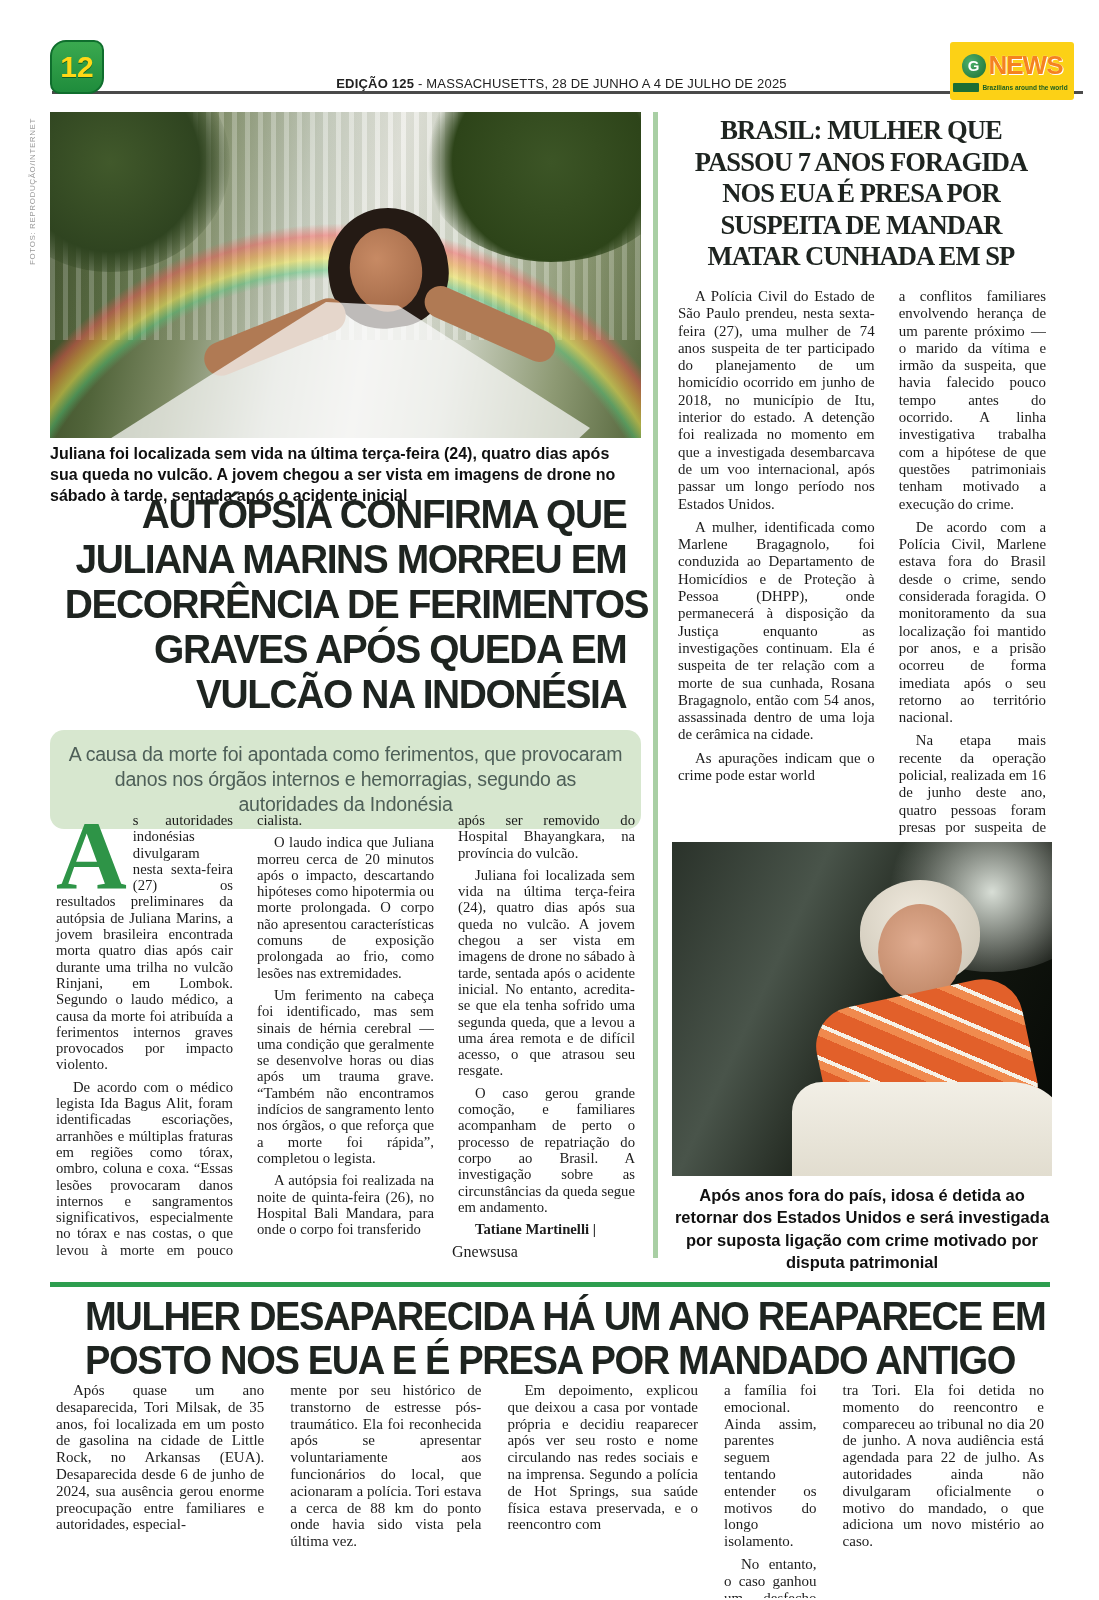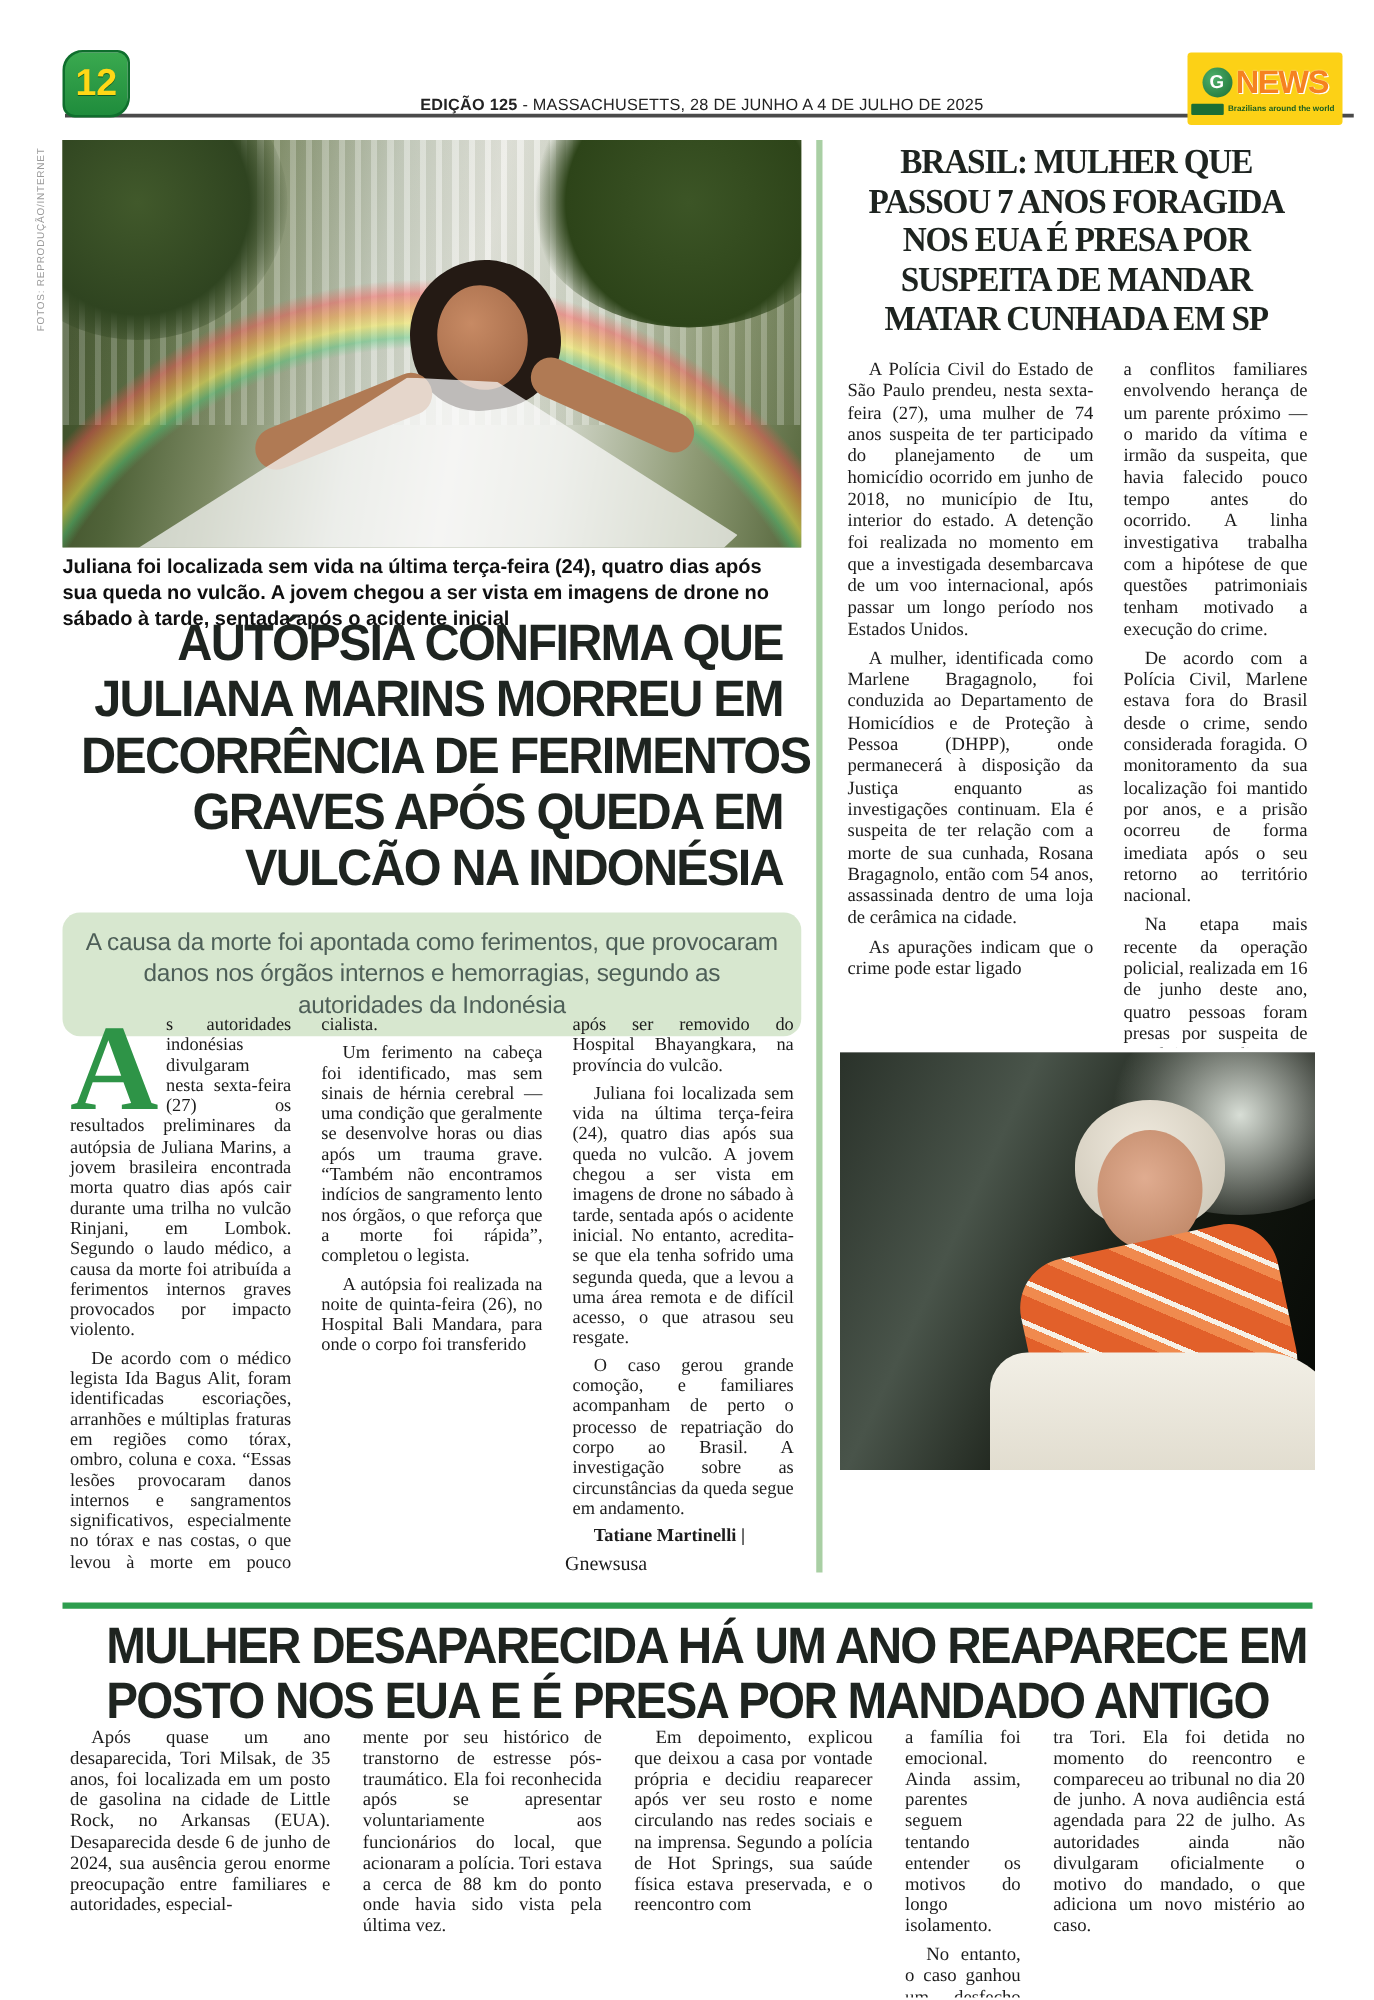--- a/index.html
+++ b/index.html
@@ -155,20 +155,21 @@
 
   <div class="greenbox">A causa da morte foi apontada como ferimentos, que provocaram danos nos órgãos internos e hemorragias, segundo as autoridades da Indonésia</div>
 
   <div class="main-cols">
     <div class="col">
       <p class="cont"><span class="dropcap">A</span><span>s autoridades indonésias divulgaram nesta sexta-feira (27) os resultados preliminares da autópsia de Juliana Marins, a jovem brasileira encontrada morta quatro dias após cair durante uma trilha no vulcão Rinjani, em Lombok. Segundo o laudo médico, a causa da morte foi atribuída a ferimentos internos graves provocados por impacto violento.</span></p>
       <p>De acordo com o médico legista Ida Bagus Alit, foram identificadas escoriações, arranhões e múltiplas fraturas em regiões como tórax, ombro, coluna e coxa. “Essas lesões provocaram danos internos e sangramentos significativos, especialmente no tórax e nas costas, o que levou à morte em pouco tempo”, afirmou o espe-</p>
     </div>
     <div class="col">
       <p class="cont">cialista.</p>
+      <p>O laudo indica que Juliana morreu cerca de 20 minutos após o impacto, descartando hipóteses como hipotermia ou morte prolongada. O corpo não apresentou características comuns de exposição prolongada ao frio, como lesões nas extremidades.</p>
       <p>Um ferimento na cabeça foi identificado, mas sem sinais de hérnia cerebral — uma condição que geralmente se desenvolve horas ou dias após um trauma grave. “Também não encontramos indícios de sangramento lento nos órgãos, o que reforça que a morte foi rápida”, completou o legista.</p>
       <p>A autópsia foi realizada na noite de quinta-feira (26), no Hospital Bali Mandara, para onde o corpo foi transferido</p>
     </div>
     <div class="col">
       <p class="cont">após ser removido do Hospital Bhayangkara, na província do vulcão.</p>
       <p>Juliana foi localizada sem vida na última terça-feira (24), quatro dias após sua queda no vulcão. A jovem chegou a ser vista em imagens de drone no sábado à tarde, sentada após o acidente inicial. No entanto, acredita-se que ela tenha sofrido uma segunda queda, que a levou a uma área remota e de difícil acesso, o que atrasou seu resgate.</p>
       <p>O caso gerou grande comoção, e familiares acompanham de perto o processo de repatriação do corpo ao Brasil. A investigação sobre as circunstâncias da queda segue em andamento.</p>
       <p class="byline">
         <span>Tatiane Martinelli |</span>
         </p>
@@ -184,38 +185,39 @@
     <span class="hl-line">PASSOU 7 ANOS FORAGIDA</span>
     <span class="hl-line">NOS EUA É PRESA POR</span>
     <span class="hl-line">SUSPEITA DE MANDAR</span>
     <span class="hl-line">MATAR CUNHADA EM SP</span>
   </div>
 
   <div class="side-cols">
     <div class="col">
       <p>A Polícia Civil do Estado de São Paulo prendeu, nesta sexta-feira (27), uma mulher de 74 anos suspeita de ter participado do planejamento de um homicídio ocorrido em junho de 2018, no município de Itu, interior do estado. A detenção foi realizada no momento em que a investigada desembarcava de um voo internacional, após passar um longo período nos Estados Unidos.</p>
       <p>A mulher, identificada como Marlene Bragagnolo, foi conduzida ao Departamento de Homicídios e de Proteção à Pessoa (DHPP), onde permanecerá à disposição da Justiça enquanto as investigações continuam. Ela é suspeita de ter relação com a morte de sua cunhada, Rosana Bragagnolo, então com 54 anos, assassinada dentro de uma loja de cerâmica na cidade.</p>
-      <p>As apurações indicam que o crime pode estar ligado</p>
+      <p>As apurações indicam que o crime pode estar world</p>
     </div>
     <div class="col">
       <p class="cont">a conflitos familiares envolvendo herança de um parente próximo — o marido da vítima e irmão da suspeita, que havia falecido pouco tempo antes do ocorrido. A linha investigativa trabalha com a hipótese de que questões patrimoniais tenham motivado a execução do crime.</p>
       <p>De acordo com a Polícia Civil, Marlene estava fora do Brasil desde o crime, sendo considerada foragida. O monitoramento da sua localização foi mantido por anos, e a prisão ocorreu de forma imediata após o seu retorno ao território nacional.</p>
       <p>Na etapa mais recente da operação policial, realizada em 16 de junho deste ano, quatro pessoas foram presas por suspeita de envolvimento direto na execução do homicídio. O inquérito segue em andamento e novos desdobramentos não estão descartados pelas autoridades responsáveis.</p>
     </div>
   </div>
 
   <div class="photo2">
     <div class="p2-bg"></div>
     <div class="p2-light"></div>
     <div class="p2-hair"></div>
     <div class="p2-face"></div>
     <div class="p2-scarf"></div>
     <div class="p2-coat"></div>
   </div>
 
+  <div class="caption2">Após anos fora do país, idosa é detida ao retornar dos Estados Unidos e será investigada por suposta ligação com crime motivado por disputa patrimonial</div>
 
   <div class="bottom-rule"></div>
   <div class="headline3">
     <span class="hl-line">MULHER DESAPARECIDA HÁ UM ANO REAPARECE EM</span>
     <span class="hl-line">POSTO NOS EUA E É PRESA POR MANDADO ANTIGO</span>
   </div>
 
   <div class="bottom-cols">
     <div class="col">
       <p>Após quase um ano desaparecida, Tori Milsak, de 35 anos, foi localizada em um posto de gasolina na cidade de Little Rock, no Arkansas (EUA). Desaparecida desde 6 de junho de 2024, sua ausência gerou enorme preocupação entre familiares e autoridades, especial-</p>

